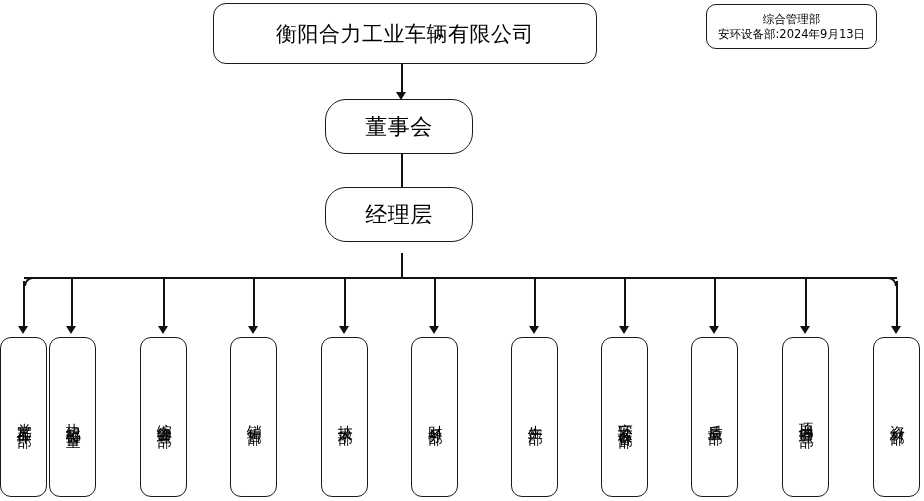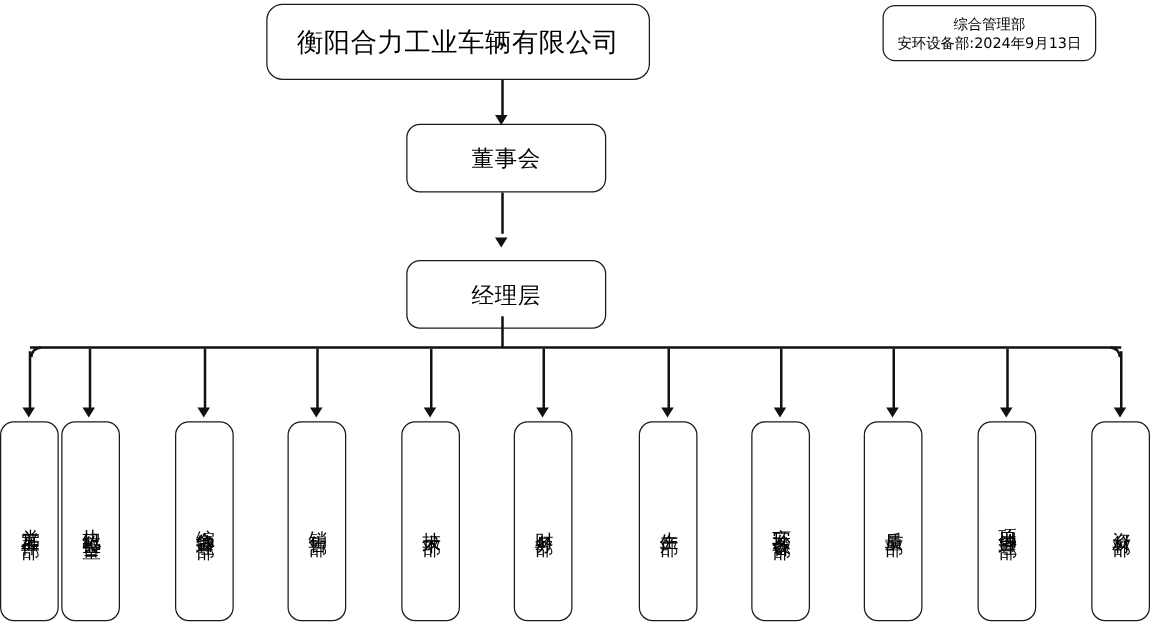--- a/index.html
+++ b/index.html
@@ -27,21 +27,21 @@
     align-items: center;
     justify-content: center;
     color: #000000;
     letter-spacing: 0.5px;
   }
 
   
   #company-node {
     left: 213px;
     top: 3px;
-    width: 307px;
+    width: 384px;
     height: 61px;
     border-radius: 13px;
     font-size: 21px;
   }
 
   
   #info-node {
     left: 706px;
     top: 4px;
     width: 171px;
@@ -51,27 +51,27 @@
     justify-content: center;
     line-height: 1.25;
     font-size: 11.5px;
     letter-spacing: 0;
   }
   #info-node .info-line { white-space: nowrap; }
 
   
   .mid {
     left: 325px;
-    width: 160px;
+    width: 148px;
     height: 55px;
-    font-size: 18px;
-    border-radius: 11px;
+    font-size: 22px;
+    border-radius: 21px;
   }
   #board-node { top: 99px; }
-  #mgmt-node  { top: 208px; }
+  #mgmt-node  { top: 187px; }
 
   
   .dept {
     top: 337px;
     width: 47px;
     height: 160px;
     border-radius: 11px;
     font-size: 15px;
     align-items: center;
     justify-content: center;

